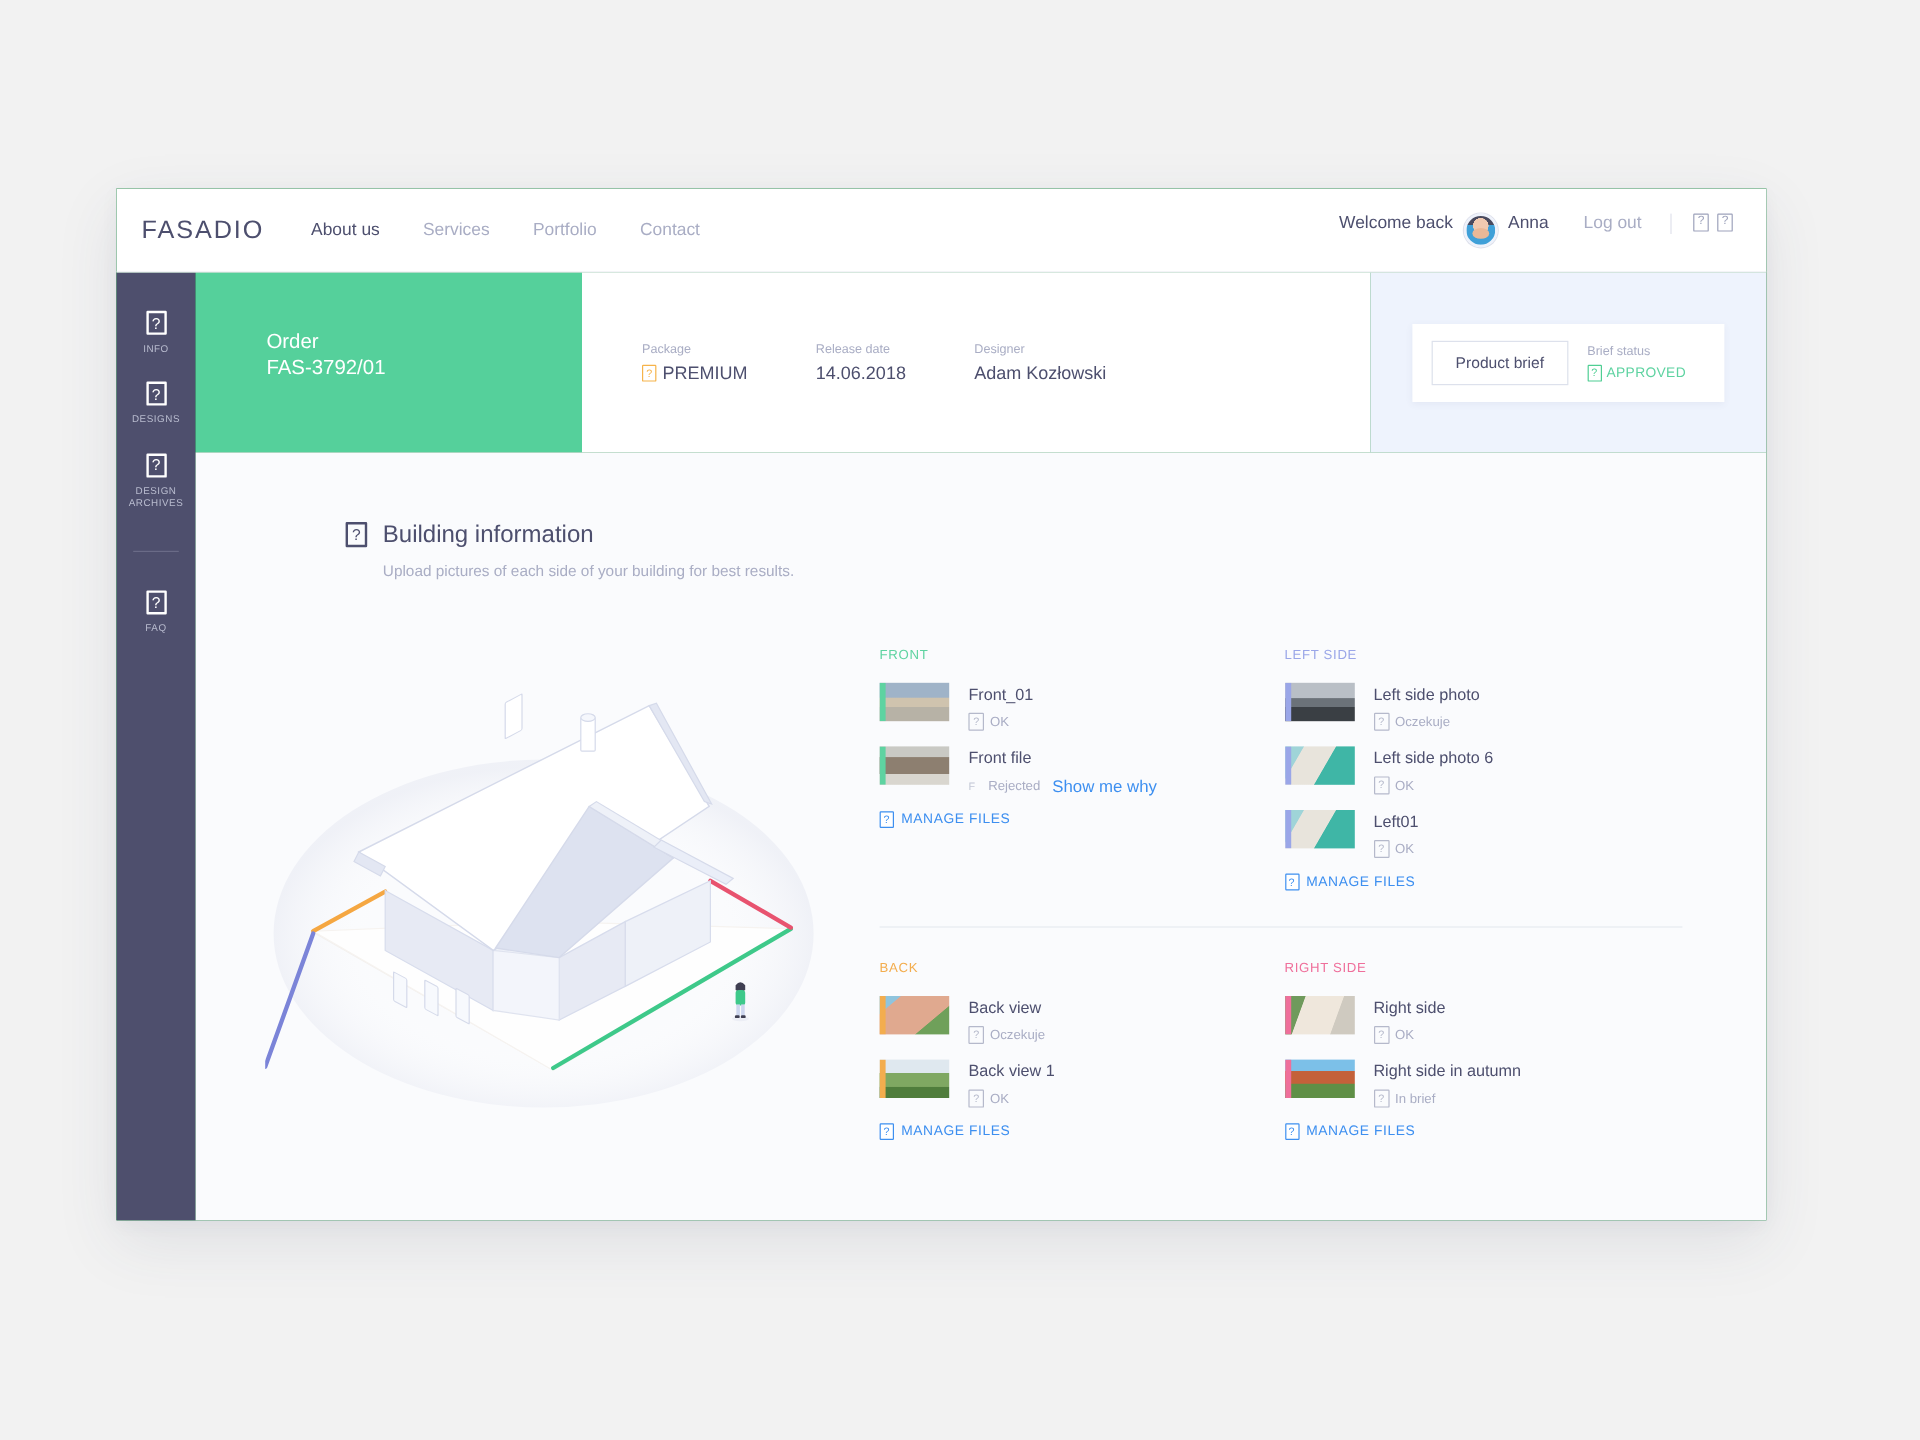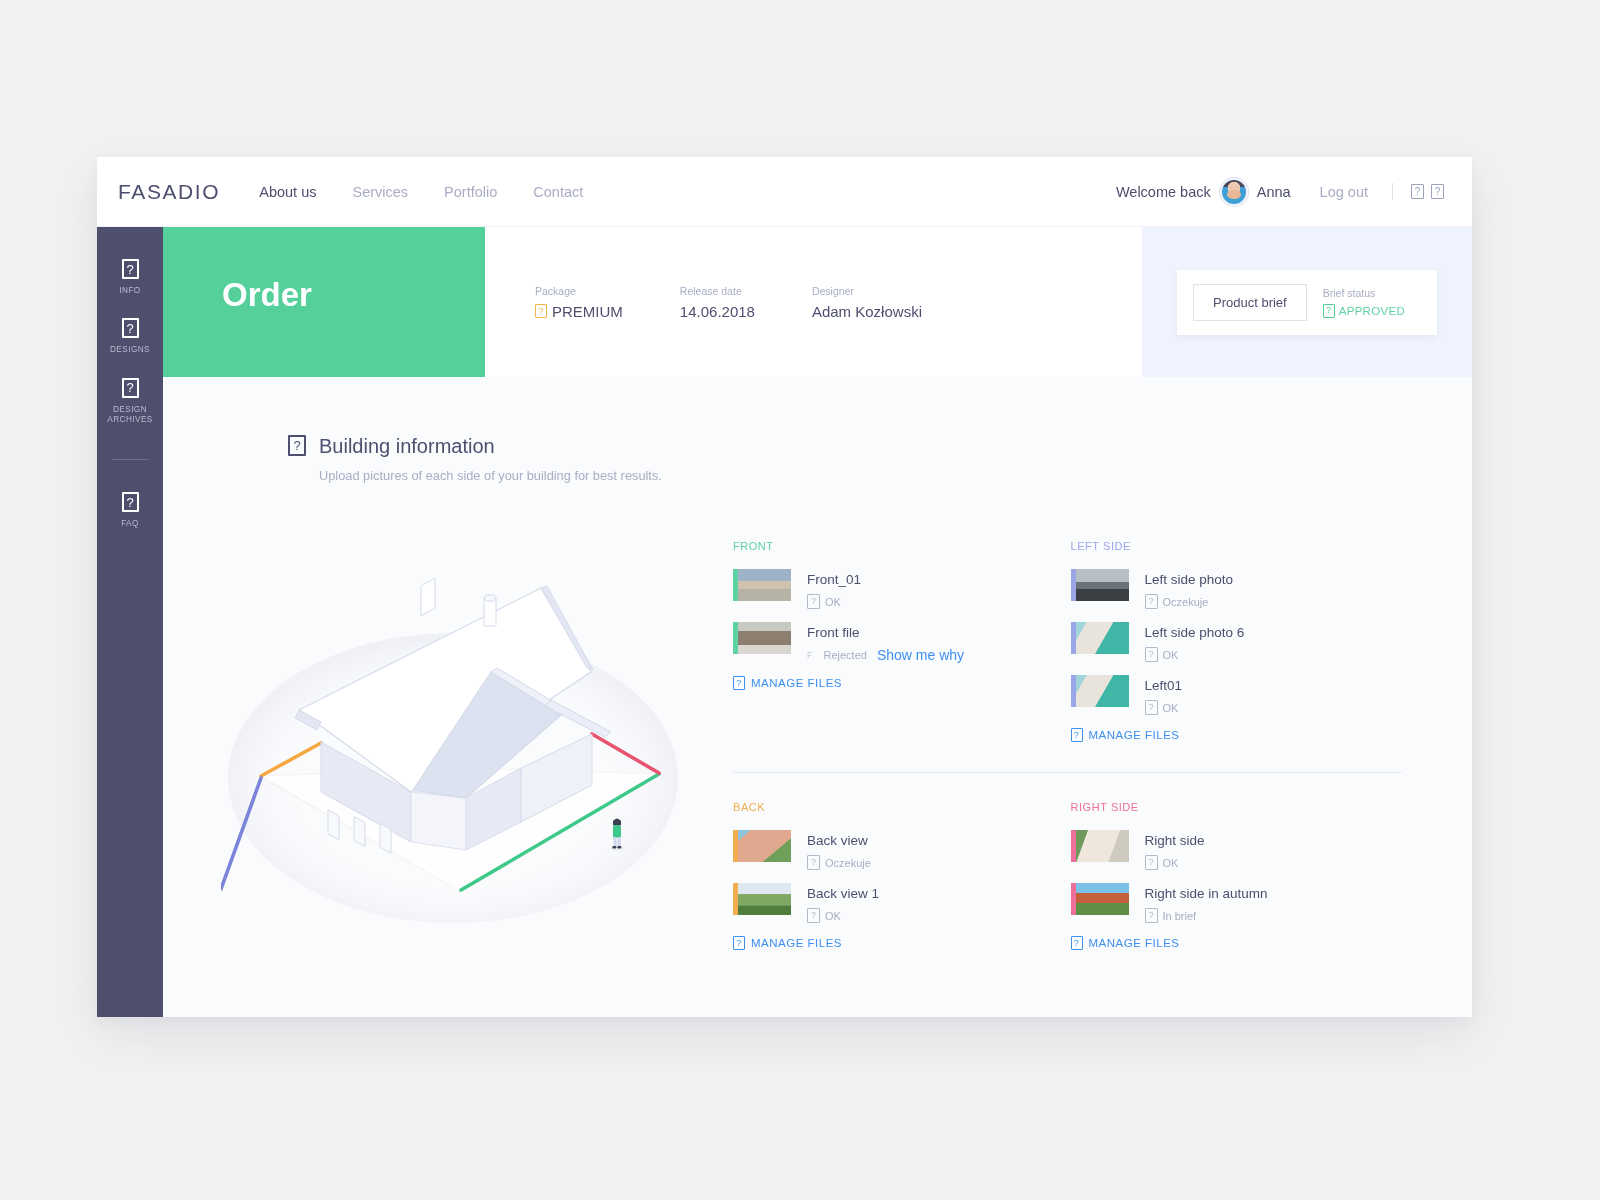--- a/index.html
+++ b/index.html
@@ -42,21 +42,20 @@
     color: #a9adc4;
     padding: 4px 6px;
     cursor: pointer;
     white-space: nowrap;
   }
   .nav-link.active { color: #4d4f6e; }
 
   .nav-right {
     margin-left: auto;
     display: flex;
-    align-items: center;
     padding-right: 28px;
   }
   .welcome-text { font-size: 14.5px; color: #4d4f6e; }
   .avatar {
     width: 28px; height: 28px; border-radius: 50%;
     margin: 0 9px;
     background:
       radial-gradient(circle at 50% 34%, #f0c9b0 0 32%, rgba(0,0,0,0) 33%),
       linear-gradient(180deg, #4a4a5e 0 30%, #3fa0d8 31% 100%);
     border: 2px solid #eef2fb;
@@ -135,21 +134,21 @@
   .main { flex: 1; display: flex; flex-direction: column; min-width: 0; }
 
   
   .order-strip { display: flex; height: 150px; flex: none; }
   .order-banner {
     width: 322px; flex: none;
     background: #55d09b;
     color: #ffffff;
     padding: 47px 0 0 59px;
   }
-  .order-banner .ttl { font-size: 33px; line-height: 1.28; font-weight: 700; }
+  .order-banner .ttl { font-size: 17px; line-height: 1.28; font-weight: 400; }
   .order-meta {
     flex: 1;
     background: #ffffff;
     display: flex;
     align-items: center;
     padding-left: 50px;
     min-width: 0;
   }
   .meta-block { margin-right: 57px; }
   .meta-label { font-size: 10.5px; color: #a9adc4; margin-bottom: 6px; }
@@ -304,20 +303,21 @@
         <span class="side-label">FAQ</span>
       </div>
     </div>
 
     <div class="main">
 
       <div class="order-strip">
 
         <div class="order-banner">
           <div class="ttl">Order</div>
+          <div class="ttl">FAS-3792/01</div>
         </div>
 
         <div class="order-meta">
           <div class="meta-block">
             <div class="meta-label">Package</div>
             <div class="meta-value">
               <span class="ph gold">?</span>
               <span>PREMIUM</span>
             </div>
           </div>

